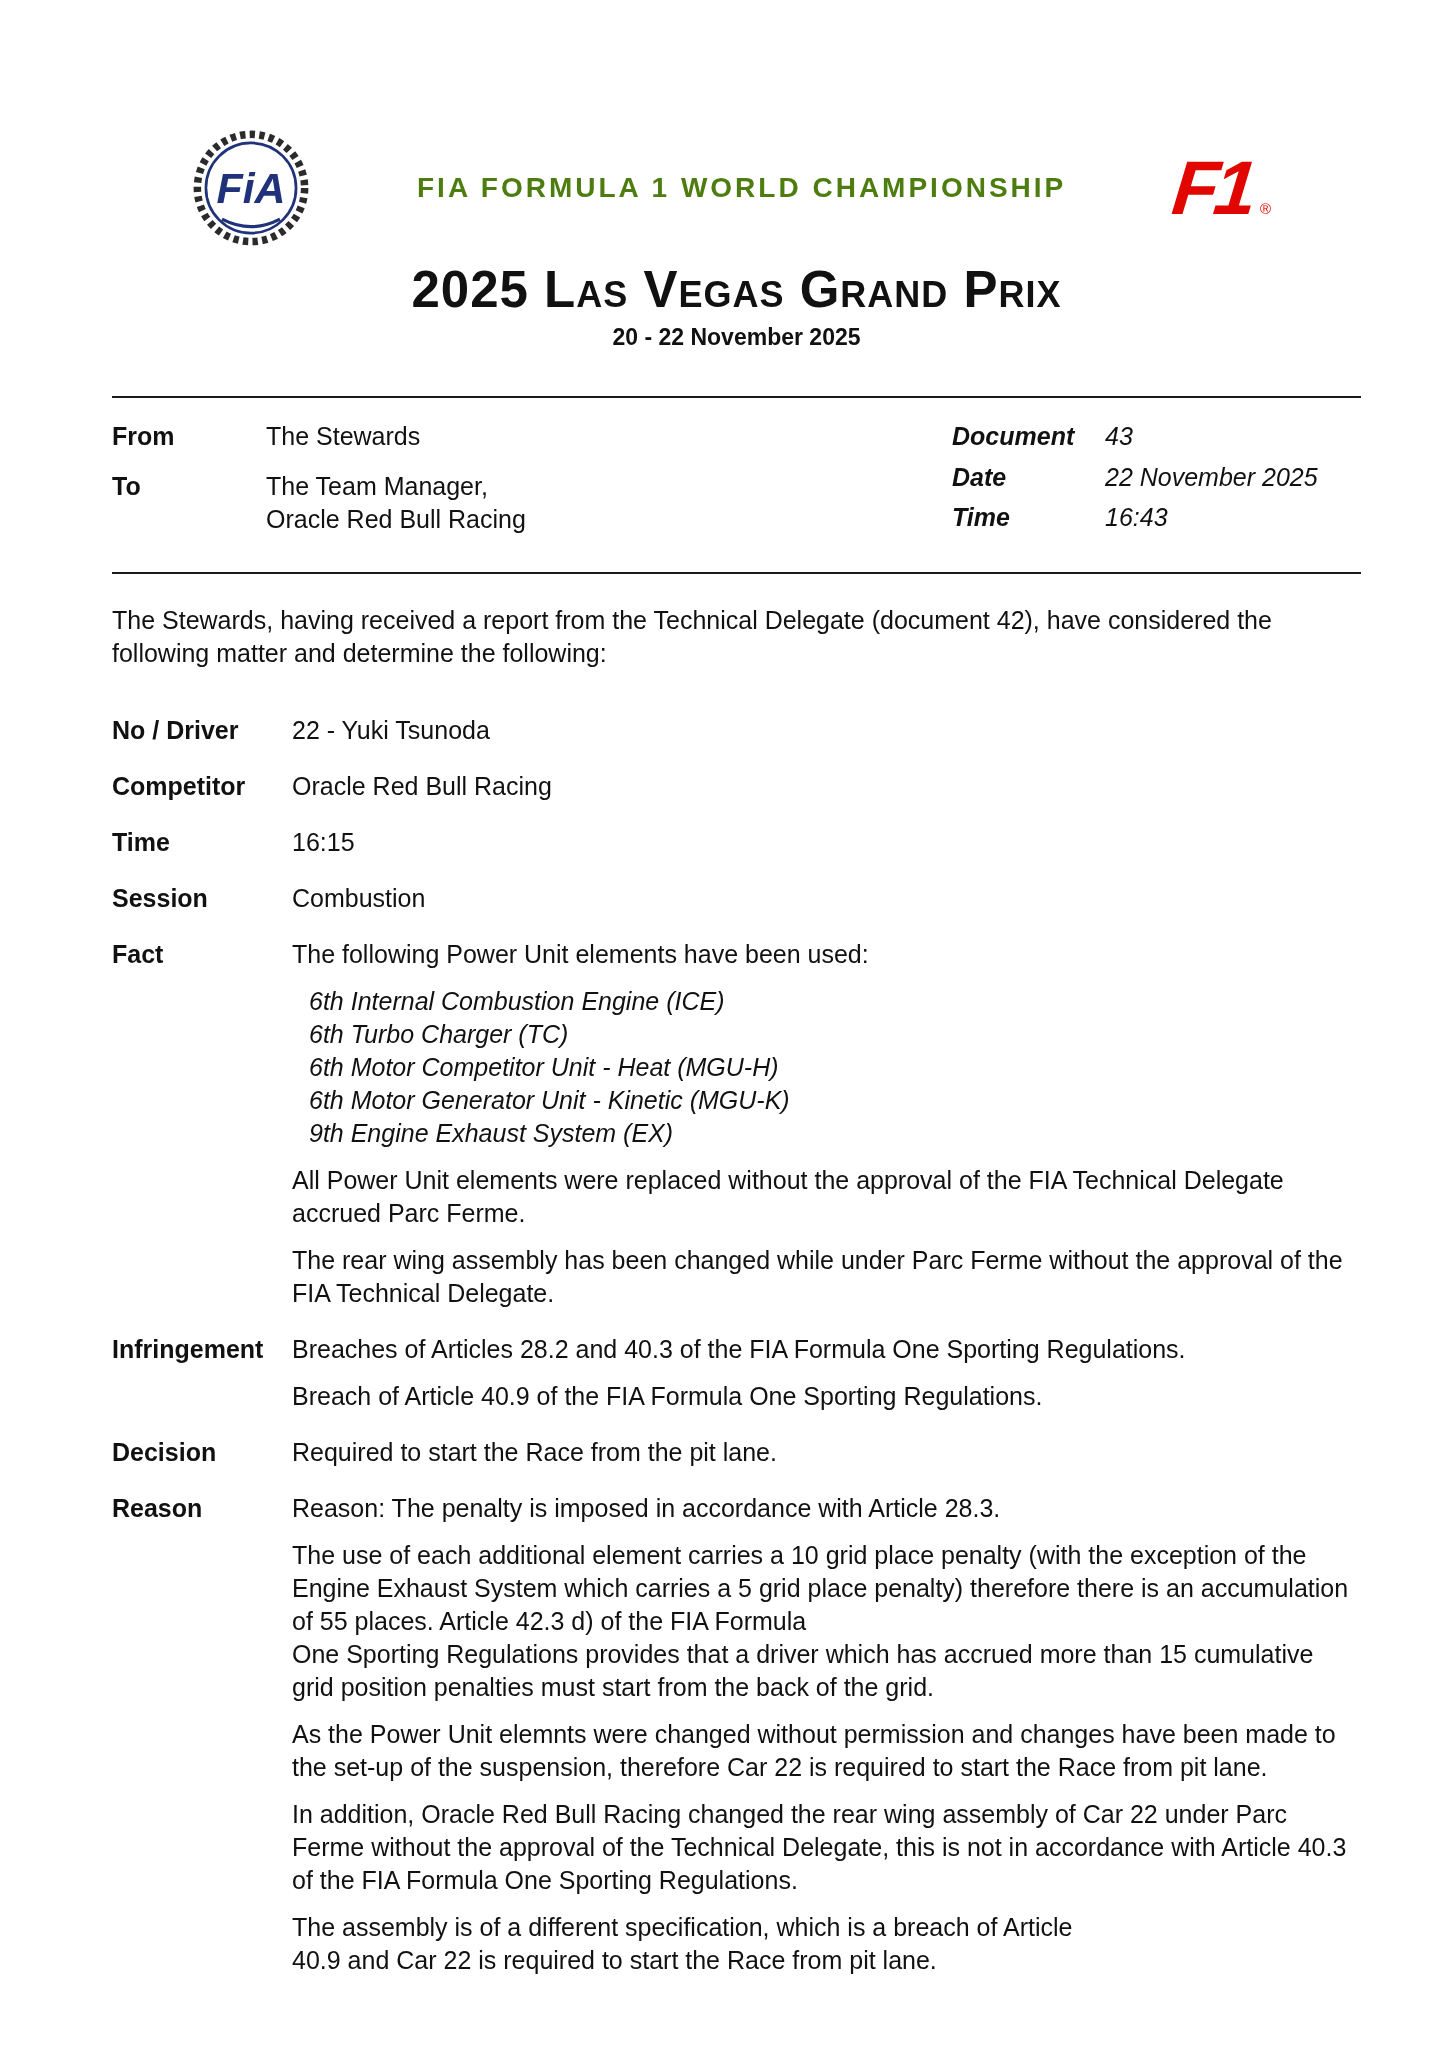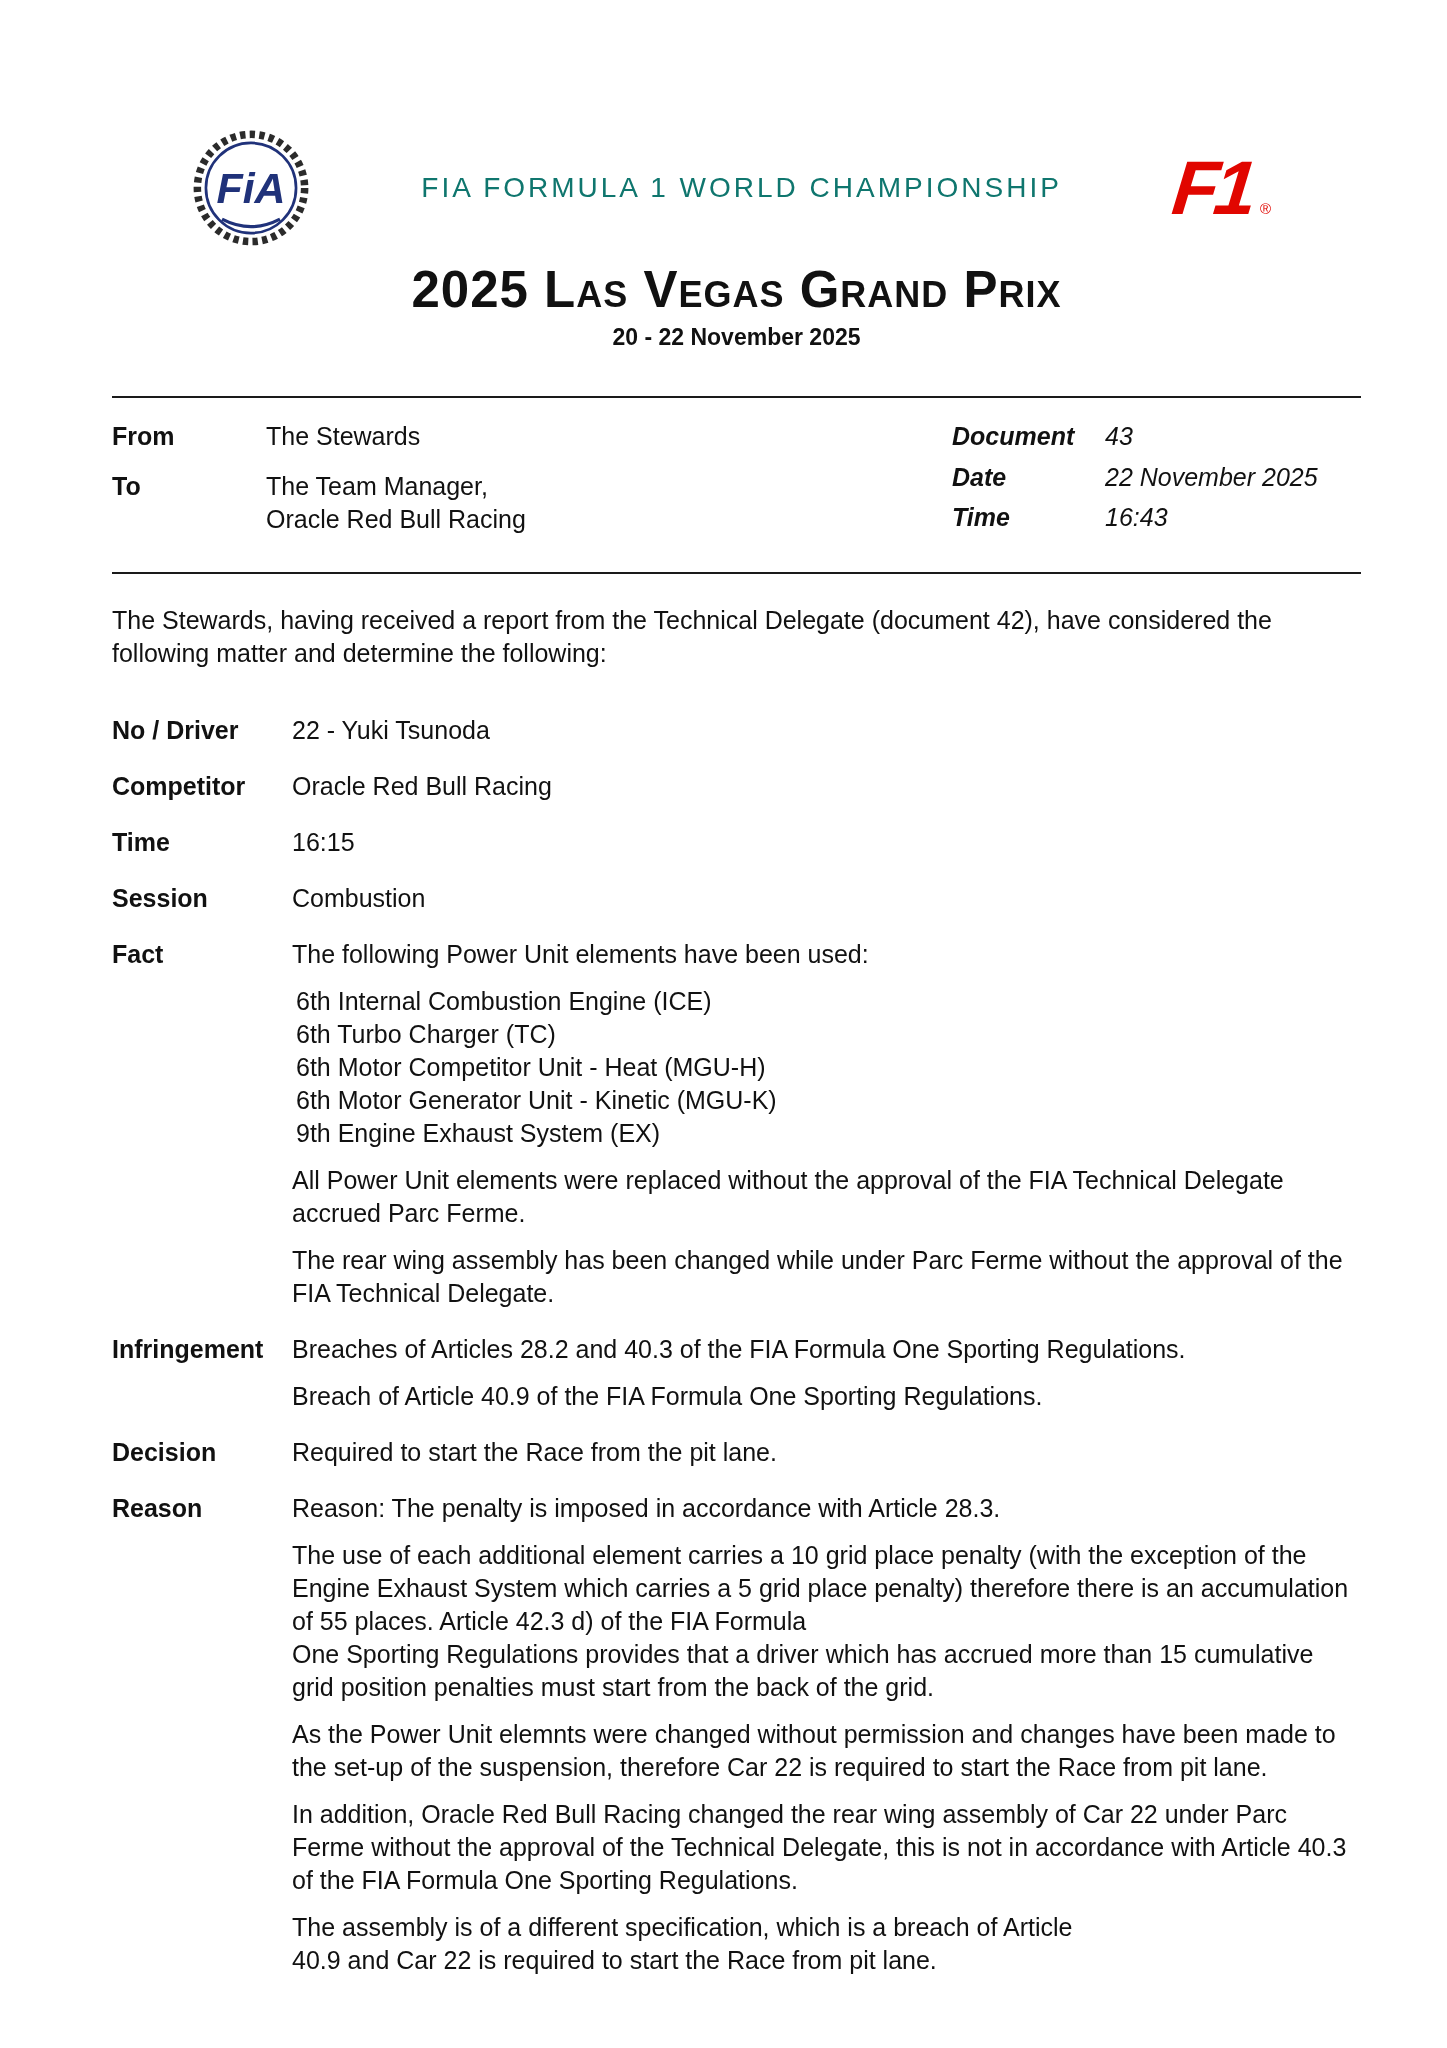--- a/index.html
+++ b/index.html
@@ -9,22 +9,22 @@
     font-family:"Liberation Sans", sans-serif;
     color:#111111; font-size:25px; line-height:1.32;
   }
   .page { width:100%; height:100%; padding:128px 86px 40px 112px; }
 
   
   .header-row { display:flex; align-items:center; height:120px; }
   .fia-logo { width:118px; height:118px; margin-left:80px; flex:0 0 auto; }
   .championship {
     flex:1; text-align:center;
-    font-size:28px; font-weight:400; letter-spacing:3px;
-    color:#0f766e; padding:0 20px; white-space:nowrap;
+    font-size:28px; font-weight:700; letter-spacing:3px;
+    color:#4d7c0f; padding:0 20px; white-space:nowrap;
   }
   .f1-logo { flex:0 0 auto; display:flex; align-items:flex-end; margin-right:90px; color:#e10600; }
   .f1-text {
     font-size:76px; font-weight:bold; font-style:italic;
     letter-spacing:-5px; line-height:0.85; transform:skewX(-6deg);
   }
   .f1-reg { font-size:15px; margin-left:8px; line-height:1; padding-bottom:4px; }
 
   
   .title-block { text-align:center; margin-top:14px; }
@@ -44,21 +44,21 @@
   .meta-label { font-weight:bold; }
   .meta-value { white-space:pre-line; }
 
   
   .intro { margin-top:30px; }
   .fields { margin-top:44px; }
   .field-row { display:grid; grid-template-columns:180px 1fr; margin-bottom:23px; align-items:start; }
   .field-label { font-weight:bold; }
   .field-value p { margin:0 0 14px 0; white-space:pre-line; }
   .field-value p:last-child { margin-bottom:0; }
-  .pu-list { margin:0 0 14px 4px; }
+  .pu-list { margin:0 0 14px 17px;font-style:italic; }
 </style>
 </head>
 <body>
 
 <div class="page">
 
   <div class="header-row">
     <div class="fia-logo">
       <svg viewBox="0 0 110 110" width="118" height="118" aria-hidden="true">
         <circle cx="55" cy="55" r="50" fill="none" stroke="#2b2b2b" stroke-width="7" stroke-dasharray="5 4"></circle>

